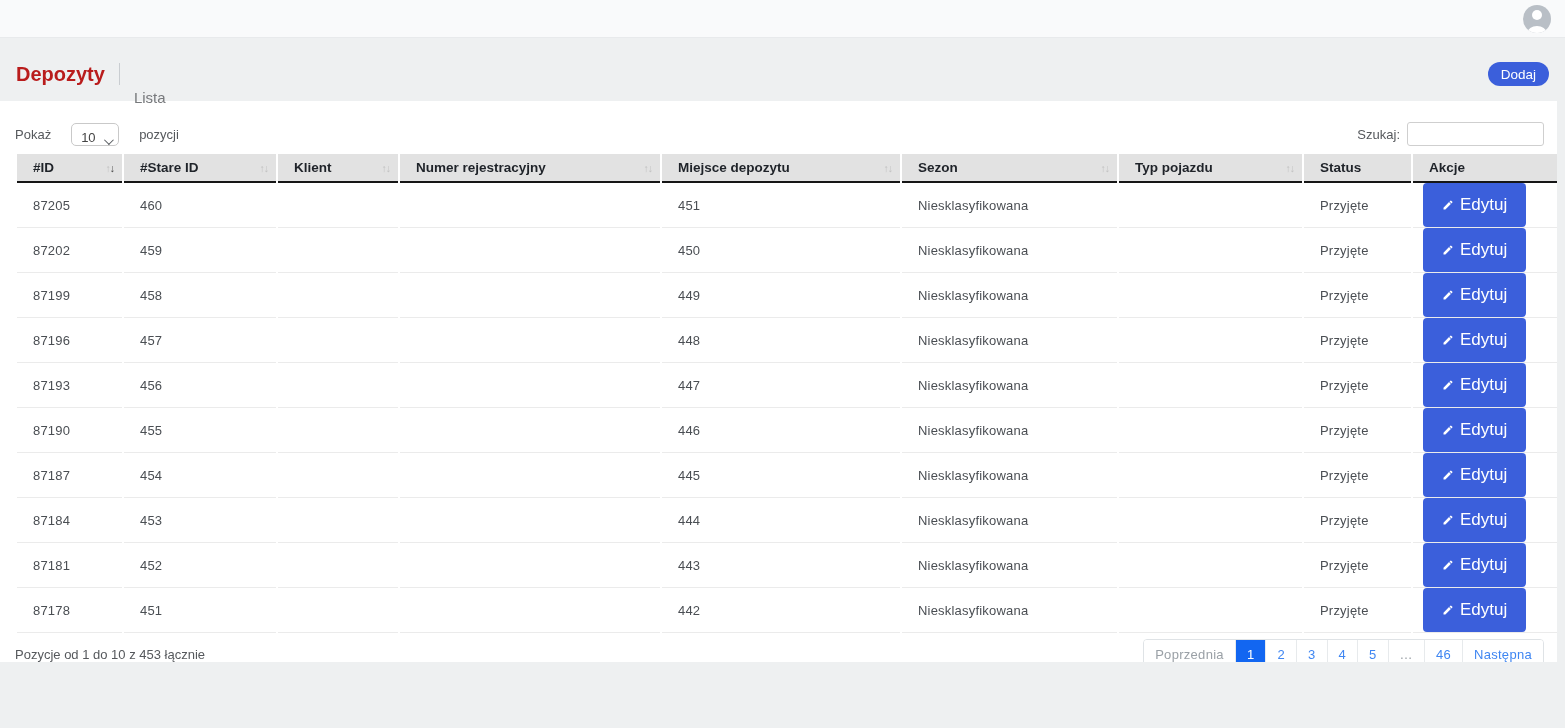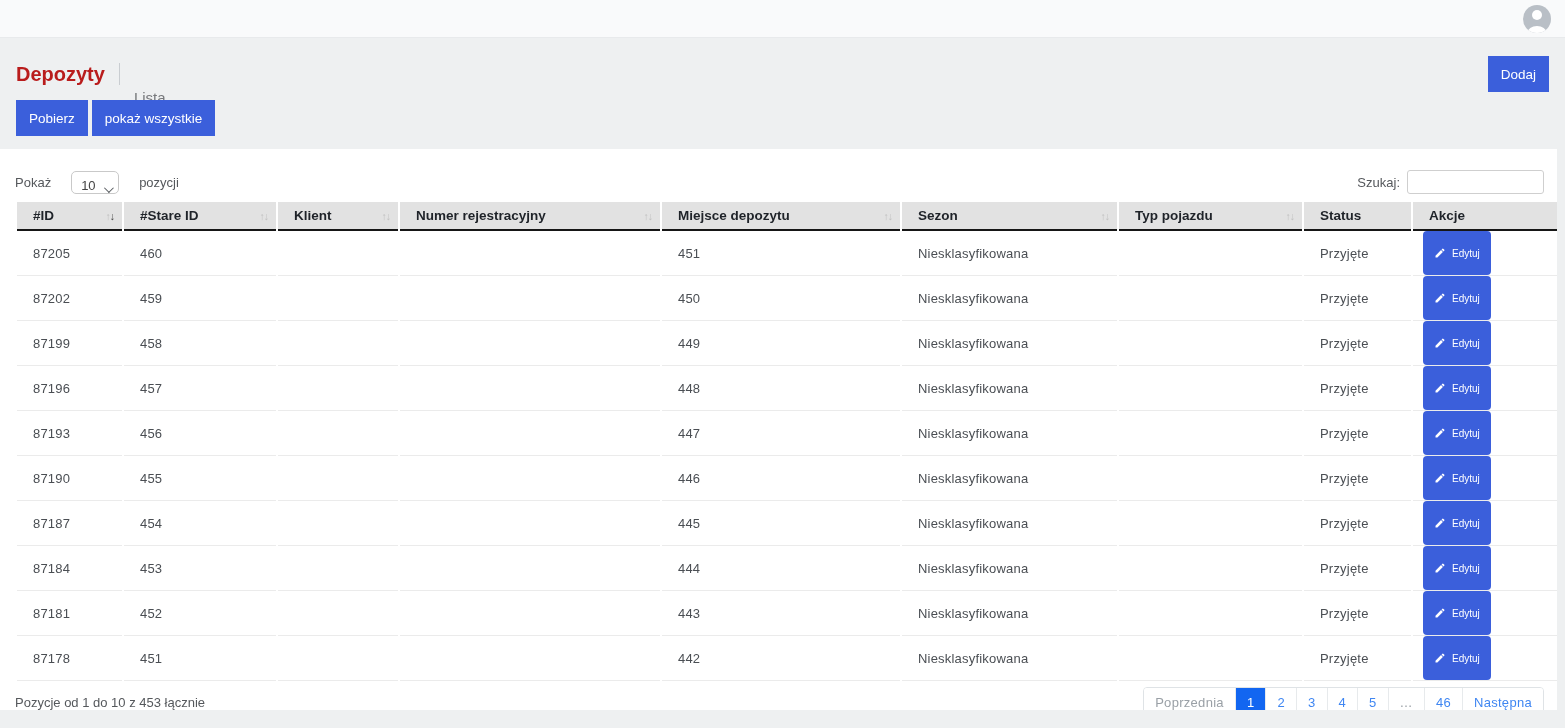--- a/index.html
+++ b/index.html
@@ -34,22 +34,22 @@
 
   
   .band{padding:22px 16px 0 16px;}
   .title-row{display:flex;align-items:center;height:28px;}
   .page-title{font-size:20px;color:#b91c1c;font-weight:bold;}
   .title-divider{width:1px;height:22px;background:#c9cdd1;margin:0 14px;}
   .breadcrumb{font-size:15px;color:#77797c;margin-top:46px;}
   .spacer{flex:1;}
   .btn{
     display:inline-flex;align-items:center;justify-content:center;gap:6px;
-    background:var(--primary-button);color:#fff;border:none;border-radius:0;
-    font-size:13.5px;font-family:inherit;padding:6px 13px;height:36px;cursor:pointer;
+    background:var(--primary-button);color:#fff;border:none;border-radius:12px;
+    font-size:13.5px;font-family:inherit;padding:6px 13px;height:24px;cursor:pointer;
   }
   .action-row{margin-top:12px;display:flex;gap:4px;}
 
   
   .content{
     margin-top:13px;margin-right:8px;background:#fff;
     height:561px;padding:20px 13px 0 15px;overflow:hidden;
   }
   .controls{display:flex;align-items:center;justify-content:space-between;height:26px;}
   .length-ctl{display:flex;align-items:center;gap:20px;font-size:13px;color:#55585c;}
@@ -83,21 +83,21 @@
   .sort.desc i.dn{color:#4a4a4a;}
   tbody td{
     border-bottom:1px solid #ebebeb;
     font-size:13px;color:#4a4e53;letter-spacing:.2px;
     padding:0 16px;height:44px;white-space:nowrap;overflow:hidden;
   }
   td.akcje{padding-left:10px;}
   .edit-btn{
     display:inline-flex;align-items:center;gap:6px;
     background:var(--primary-button);color:#fff;border:none;border-radius:4px;
-    font-size:10px;font-family:inherit;padding:5px 11px;height:44px;cursor:pointer;
+    font-size:17px;font-family:inherit;padding:5px 19px;height:44px;cursor:pointer;
   }
   .edit-btn svg{width:12px;height:12px;display:block;}
 
   
   .table-footer{display:flex;align-items:center;justify-content:space-between;margin-top:6px;}
   .info-text{font-size:13px;color:#55585c;}
   .pagination{
     display:inline-flex;border:1px solid #dfe3e6;border-radius:4px;overflow:hidden;background:#fff;
   }
   .page-item{
@@ -120,24 +120,20 @@
     </div>
   </div>
 
   <div class="band">
     <div class="title-row">
       <span class="page-title">Depozyty</span>
       <span class="title-divider"></span>
       <span class="breadcrumb">Lista</span>
       <span class="spacer"></span>
       <button class="btn">Dodaj</button>
-    </div>
-    <div class="action-row">
-      <button class="btn">Pobierz</button>
-      <button class="btn">pokaż wszystkie</button>
     </div>
   </div>
 
   <div class="content">
 
     <div class="controls">
       <div class="length-ctl">
         <span>Pokaż</span>
         <span class="select">
           <span>10</span>

